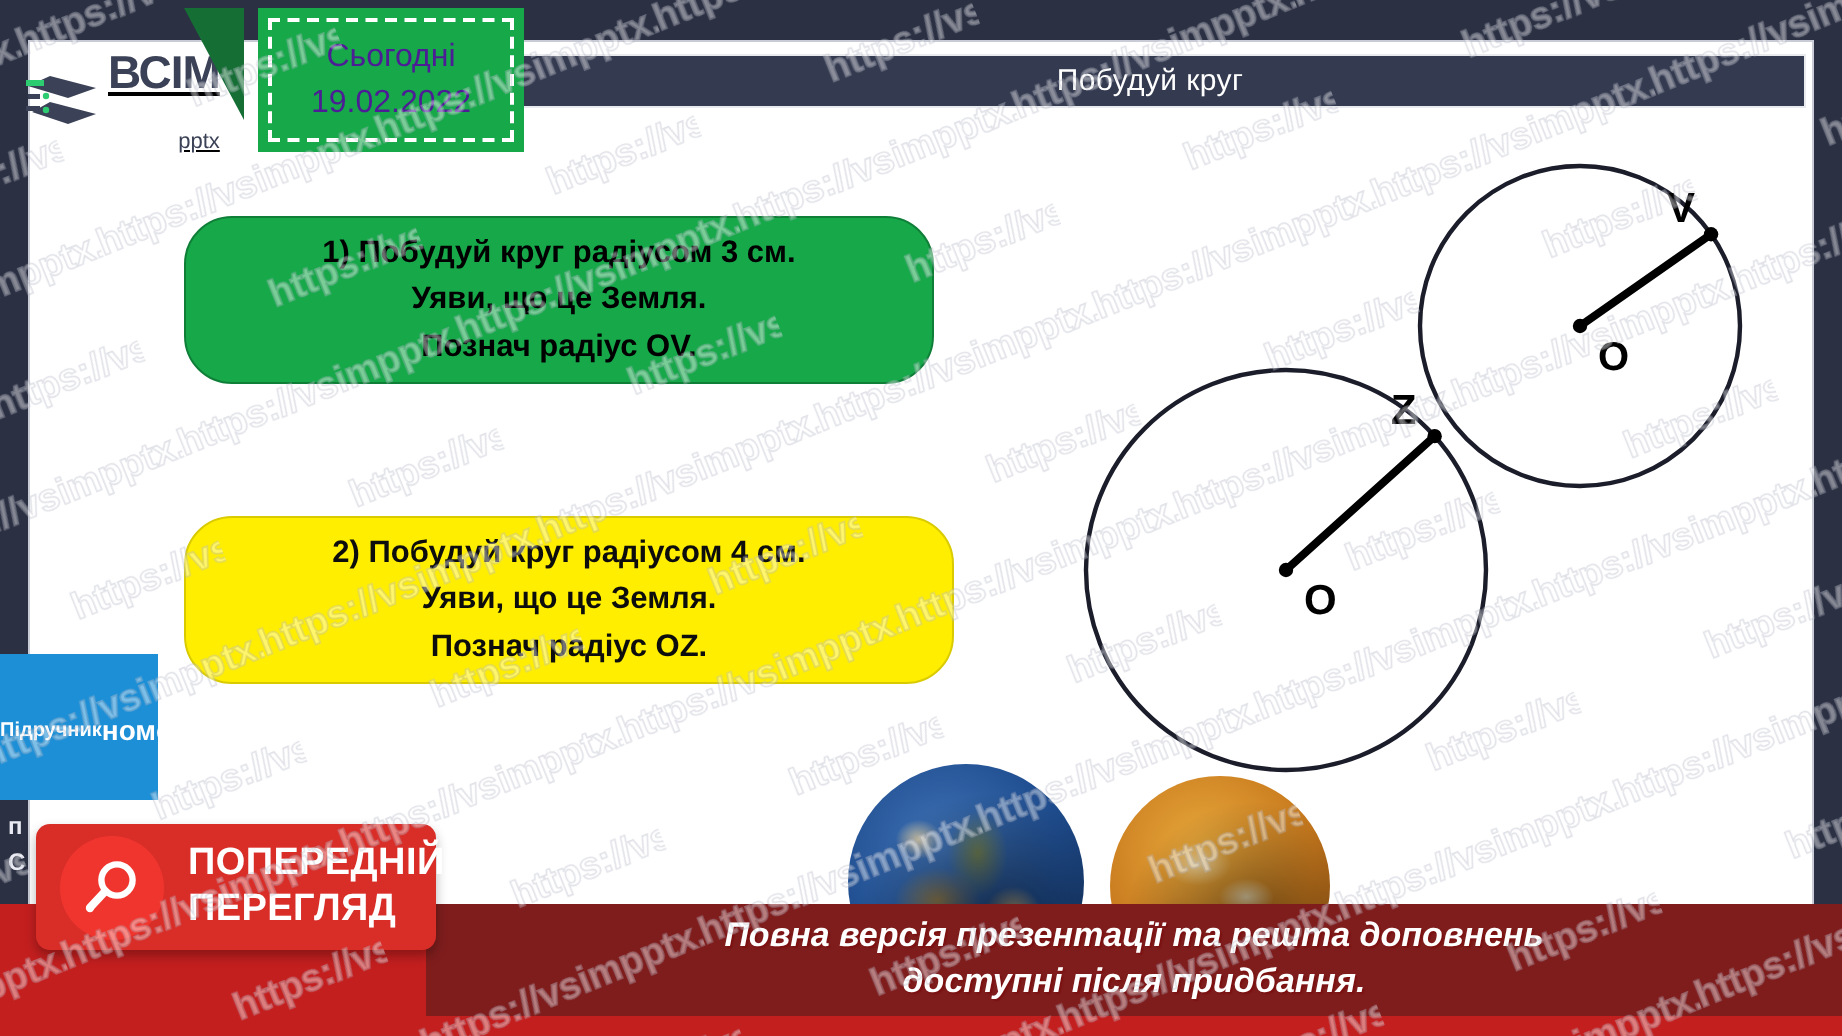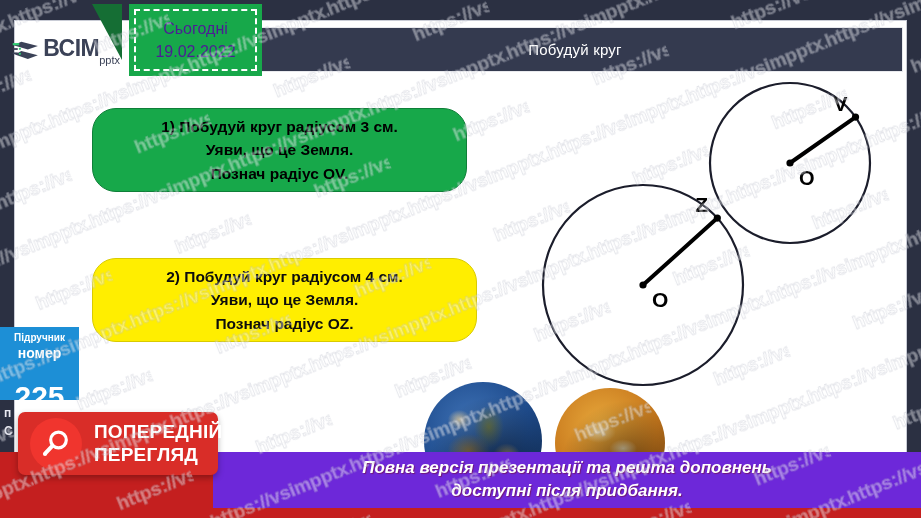--- a/index.html
+++ b/index.html
@@ -18,36 +18,36 @@
   .slide-inner {
     position:absolute; left:14px; top:20px;
     width:893px; height:475px;
     background:#ffffff;
     border:1px solid #c9ccd6;
   }
 
   
   .header-bar {
     position:absolute; left:247px; top:27px;
-    width:656px; height:45px;
+    width:656px; height:27px;
     background:#343a4f;
     border:1px solid #e9eaee;
     display:flex; align-items:center; justify-content:center;
   }
   .header-title {
     color:#ffffff; font-size:15px; letter-spacing:.2px;
   }
 
   
   .logo-wrap {
     position:absolute; left:12px; top:28px;
     width:108px; height:46px;
     display:flex; align-items:center; gap:4px;
   }
-  .logo-text { display:flex; line-height:1; }
+  .logo-text { display:flex; flex-direction:column; line-height:1;text-decoration:underline; }
   .logo-main {
     font-size:23px; font-weight:bold; color:#3b4257; letter-spacing:-.5px;
   }
   .logo-sub {
     font-size:11px; color:#3b4257; text-align:right; margin-top:18px;
   }
 
   
   .date-badge {
     position:absolute; left:129px; top:4px;
@@ -112,21 +112,21 @@
       radial-gradient(ellipse 18% 12% at 62% 55%, #f5e0b0 0%, rgba(245,224,176,0) 70%),
       radial-gradient(ellipse 14% 10% at 30% 62%, #c98c2e 0%, rgba(201,140,46,0) 70%),
       radial-gradient(circle at 42% 34%, #e8a93c 0%, #c8791d 58%, #8a4a10 100%);
   }
 
   
   .book-badge {
     position:absolute; left:0px; top:327px;
     width:79px; height:73px;
     background:#1d8fd6;
-    display:flex; flex-direction:column;
+    display:flex; flex-direction:row;
     align-items:center; justify-content:flex-start;
     padding-top:5px; color:#ffffff; z-index:9;
   }
   .book-badge .bl1 { font-size:10px; font-weight:bold; line-height:1.25; }
   .book-badge .bl2 { font-size:14px; font-weight:bold; line-height:1.25; }
   .book-badge .bnum { font-size:30px; font-weight:bold; line-height:1; margin-top:20px; }
 
   .under-text {
     position:absolute; left:4px; top:404px; width:72px;
     color:#e9eaf2; font-size:12px; font-weight:bold; line-height:1.5;
@@ -150,21 +150,21 @@
   .preview-labels {
     position:absolute; left:76px; top:8px;
     color:#ffffff; font-weight:bold; font-size:19px;
     line-height:1.22; letter-spacing:.2px;
   }
 
   
   .bottom-banner {
     position:absolute; left:213px; top:452px;
     width:708px; height:56px;
-    background:#6d28d9; z-index:18;
+    background:#7f1d1d; z-index:18;
     display:flex; flex-direction:column;
     align-items:center; justify-content:center;
   }
   .bottom-banner span {
     color:#ffffff; font-style:italic; font-weight:bold;
     font-size:17px; line-height:1.35;
     text-shadow:1px 1px 1px rgba(120,0,0,.45);
   }
   .banner-foot {
     position:absolute; left:0px; top:508px; width:921px; height:10px;

